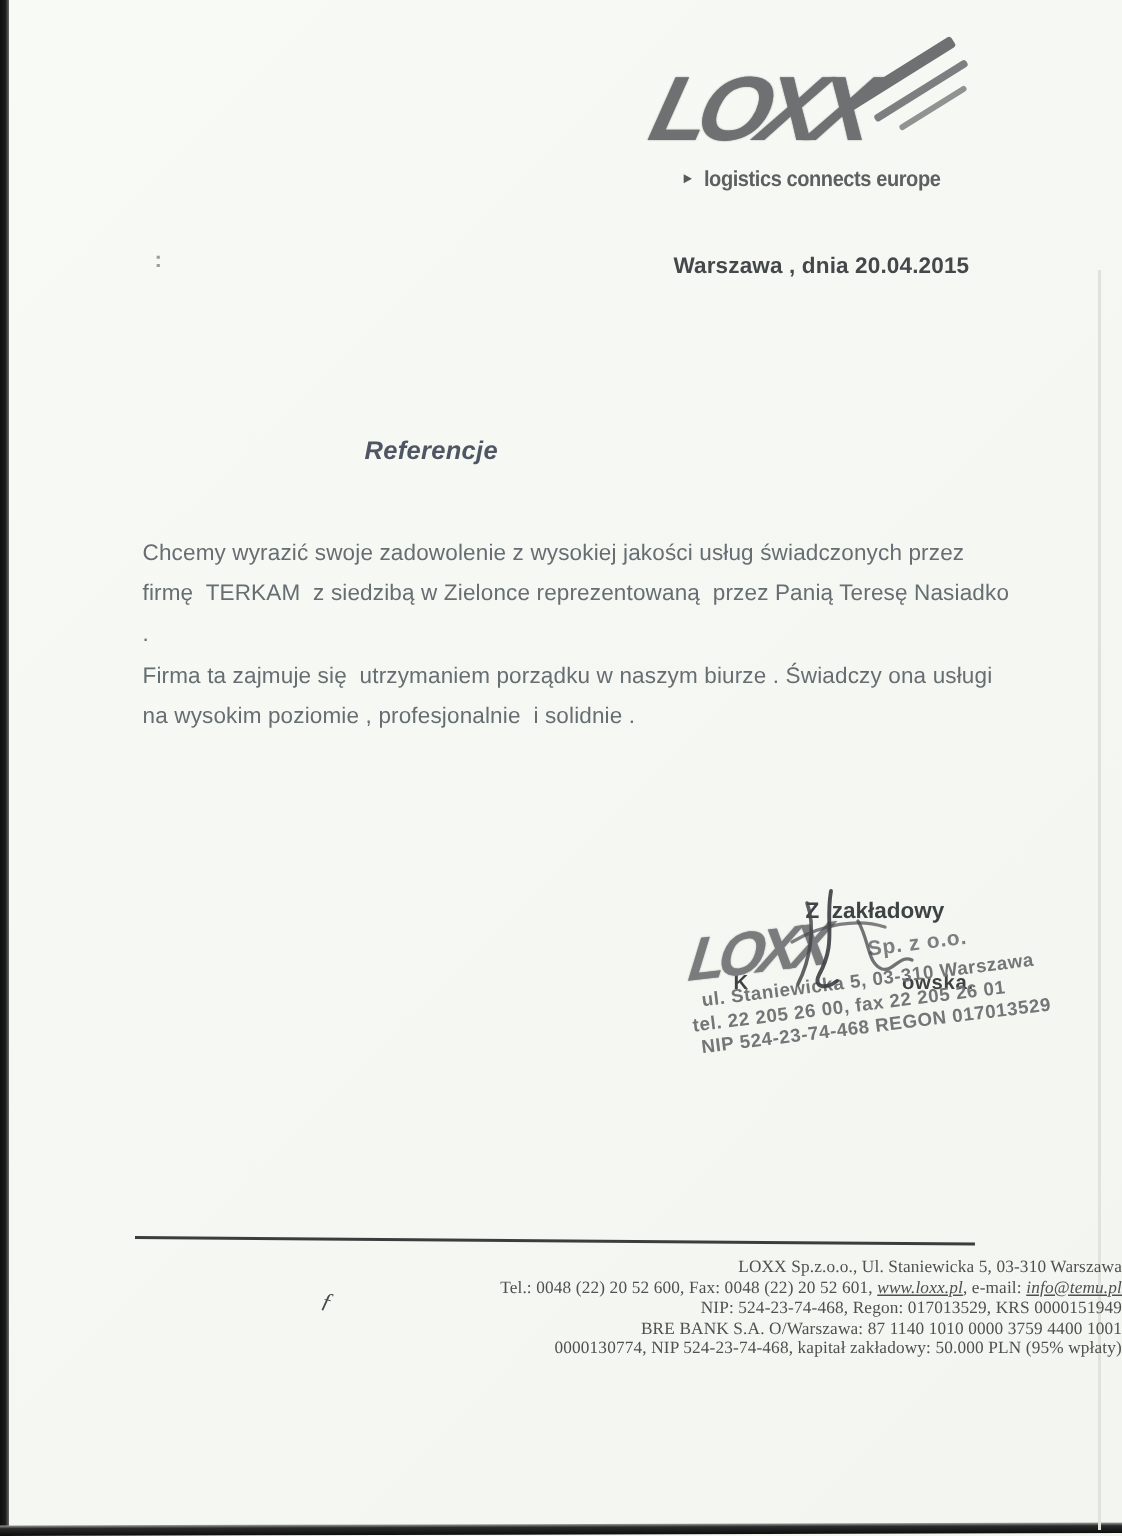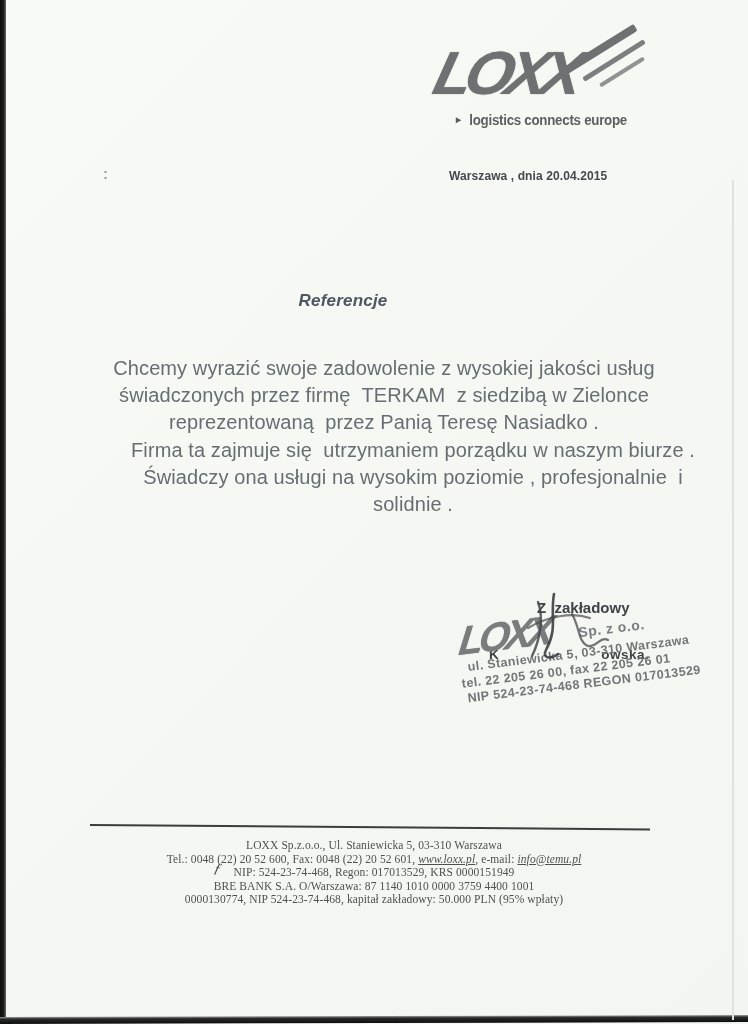--- a/index.html
+++ b/index.html
@@ -51,37 +51,36 @@
   }
   .tagline .arrow{font-size:10px;position:relative;top:-2px;margin-right:7px;color:#57595b;}
 
   
   .left-mark{
     position:absolute;left:103px;top:165px;
     color:#98a19a;font-size:15px;font-weight:bold;
   }
   .dateline{
     position:absolute;left:449px;top:169px;
-    color:#43484b;font-size:12px;font-weight:bold;letter-spacing:0.1px;
+    color:#43484b;font-size:15px;font-weight:bold;letter-spacing:0.1px;
     white-space:pre;
   }
   .title{
-    position:absolute;left:243px;top:291px;width:200px;text-align:center;
+    position:absolute;left:243px;top:291px;width:200px;text-align:left;
     color:#4e5663;font-size:17px;font-weight:bold;font-style:italic;letter-spacing:0.2px;
   }
 
   
   .para{
     position:absolute;left:95px;width:578px;
-    color:#666e72;font-size:20px;line-height:27px;letter-spacing:0.1px;
+    color:#666e72;font-size:15px;line-height:27px;letter-spacing:0.1px;
     white-space:pre-wrap;
-    text-align:center;
   }
   .para.p1{top:355px;}
-  .para.p2{top:437px;margin-left:29px;}
+  .para.p2{top:437px;}
   .para.p3{top:499px;line-height:38px;}
 
   
   .closing{
     position:absolute;left:537px;top:599px;
     color:#3e4346;font-size:15px;font-weight:bold;white-space:pre;
   }
   .signer-name{
     position:absolute;left:489px;top:629px;z-index:1;
     color:#3f4143;font-size:13.5px;font-weight:bold;white-space:pre;
@@ -113,21 +112,21 @@
   .stamp-line.l2{margin-left:6px;}
   .stamp-line.l3{margin-left:10px;}
   .signature-svg{position:absolute;left:520px;top:588px;z-index:3;}
 
   
   .footer-rule{
     position:absolute;left:90px;top:824px;width:560px;height:2px;
     background:#3c3c3c;transform:rotate(0.45deg);transform-origin:left center;
   }
   .footer{
-    position:absolute;left:0;top:839px;width:748px;text-align:center;
+    position:absolute;left:0;top:839px;width:748px;text-align:right;
     font-family:"Liberation Serif",serif;
     color:#4c524e;font-size:11.5px;line-height:13.5px;letter-spacing:0.1px;
   }
   .footer .fline{white-space:nowrap;}
   .footer a{color:#4c524e;text-decoration:underline;font-style:italic;}
   .pen-mark{
     position:absolute;left:214px;top:860px;z-index:2;
     font-family:"Liberation Serif",serif;font-style:italic;
     color:#4a4a4c;font-size:15px;transform:rotate(14deg);
   }

